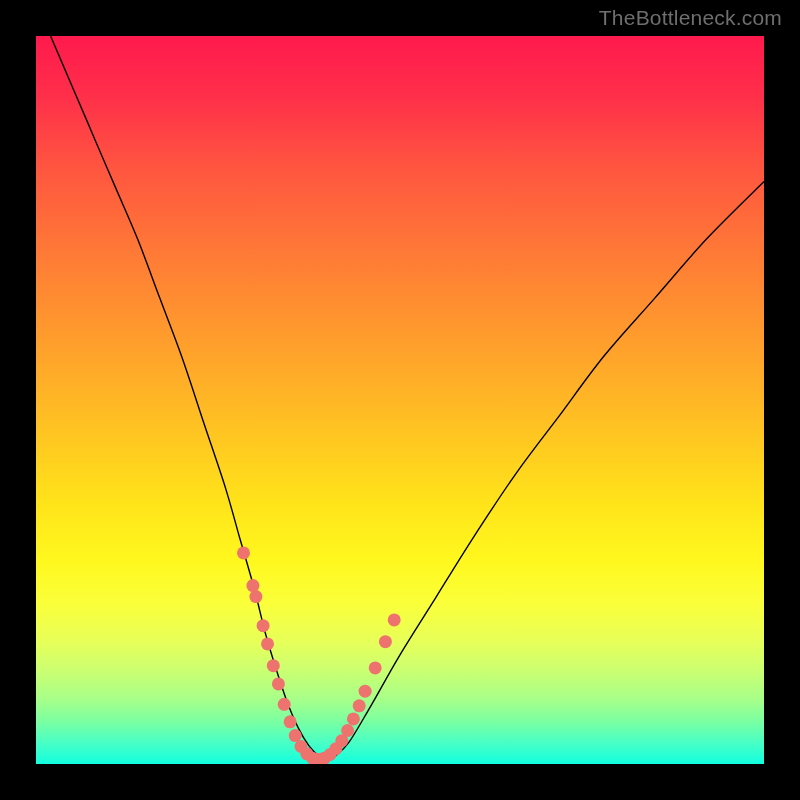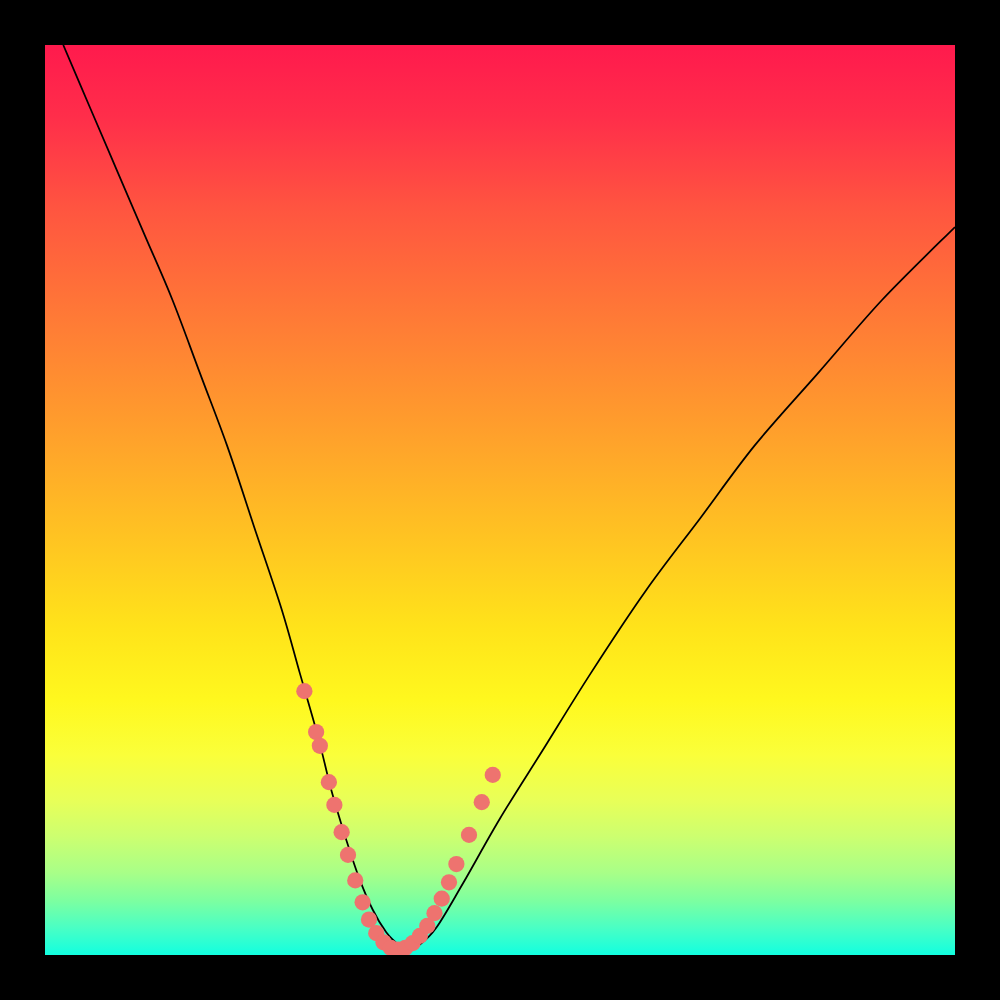--- a/index.html
+++ b/index.html
@@ -72,20 +72,21 @@
   }
   .marker {
     fill: #ee736f;
     stroke: none;
   }
 </style>
 </head>
 <body>
 
 <div class="frame">
+  <div class="watermark">TheBottleneck.com</div>
 
   <div class="plot">
     <div class="gradient-bg"></div>
     <svg class="curve" viewBox="0 0 728 728" preserveAspectRatio="none">
       <path id="curve-path" class="line" d="M 14.6 0.0 C 18.2 8.5, 29.1 34.0, 36.4 51.0 C 43.7 67.9, 51.0 84.9, 58.2 101.9 C 65.5 118.9, 72.8 135.9, 80.1 152.9 C 87.4 169.9, 94.6 185.6, 101.9 203.8 C 109.2 222.0, 116.5 242.7, 123.8 262.1 C 131.0 281.5, 138.3 299.7, 145.6 320.3 C 152.9 340.9, 160.2 364.0, 167.4 385.8 C 174.7 407.7, 183.2 431.9, 189.3 451.4 C 195.3 470.8, 199.0 485.3, 203.8 502.3 C 208.7 519.3, 214.2 537.5, 218.4 553.3 C 222.6 569.1, 225.7 583.6, 229.3 597.0 C 233.0 610.3, 236.6 621.8, 240.2 633.4 C 243.9 644.9, 247.5 656.4, 251.2 666.1 C 254.8 675.8, 258.4 684.3, 262.1 691.6 C 265.7 698.9, 269.4 704.9, 273.0 709.8 C 276.6 714.7, 280.9 718.3, 283.9 720.7 C 287.0 723.1, 288.8 724.4, 291.2 724.4 C 293.6 724.4, 294.8 723.8, 298.5 720.7 C 302.1 717.7, 307.0 714.7, 313.0 706.2 C 319.1 697.7, 326.4 684.3, 334.9 669.8 C 343.4 655.2, 353.1 637.0, 364.0 618.8 C 374.9 600.6, 388.3 580.0, 400.4 560.6 C 412.5 541.1, 423.5 522.9, 436.8 502.3 C 450.1 481.7, 465.9 457.4, 480.5 436.8 C 495.0 416.2, 509.6 398.0, 524.2 378.6 C 538.7 359.1, 552.1 339.7, 567.8 320.3 C 583.6 300.9, 601.8 281.5, 618.8 262.1 C 635.8 242.7, 651.6 223.3, 669.8 203.8 C 688.0 184.4, 718.3 155.3, 728.0 145.6"></path>
       <g id="marker-group">
           <circle cx="207.5" cy="516.9" r="6.5" class="marker"></circle>
           <circle cx="216.9" cy="549.6" r="6.5" class="marker"></circle>
           <circle cx="219.9" cy="560.6" r="6.5" class="marker"></circle>
           <circle cx="227.1" cy="589.7" r="6.5" class="marker"></circle>

